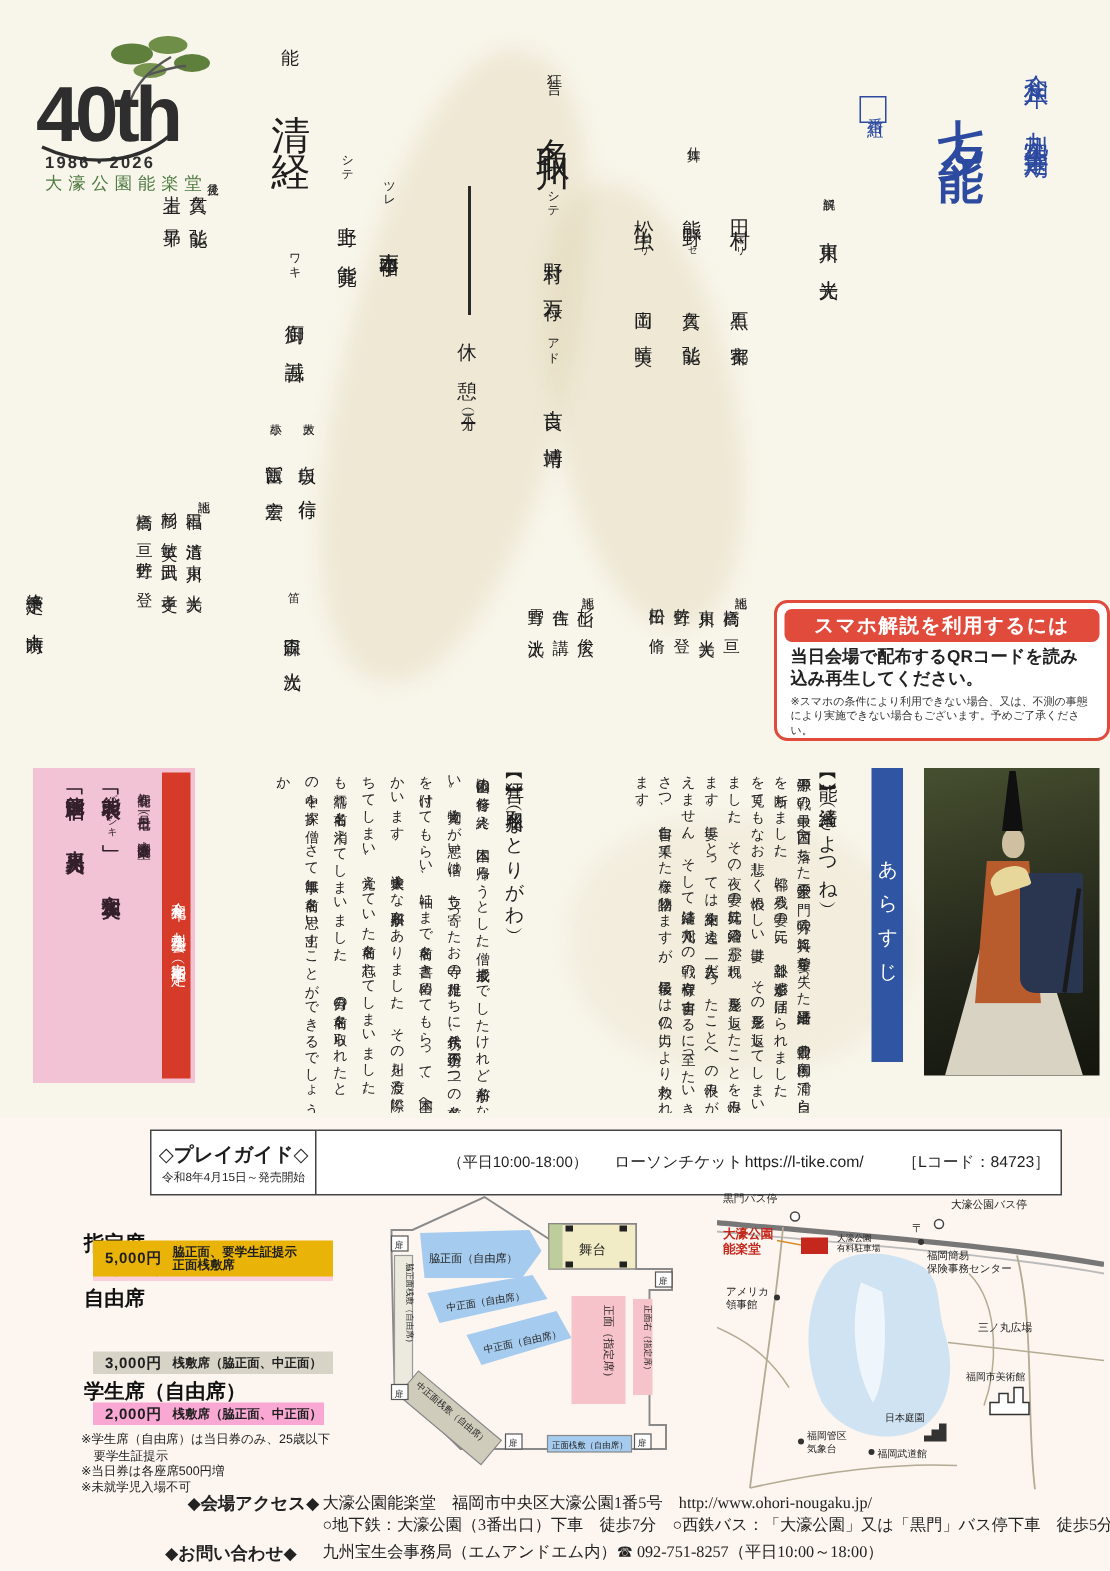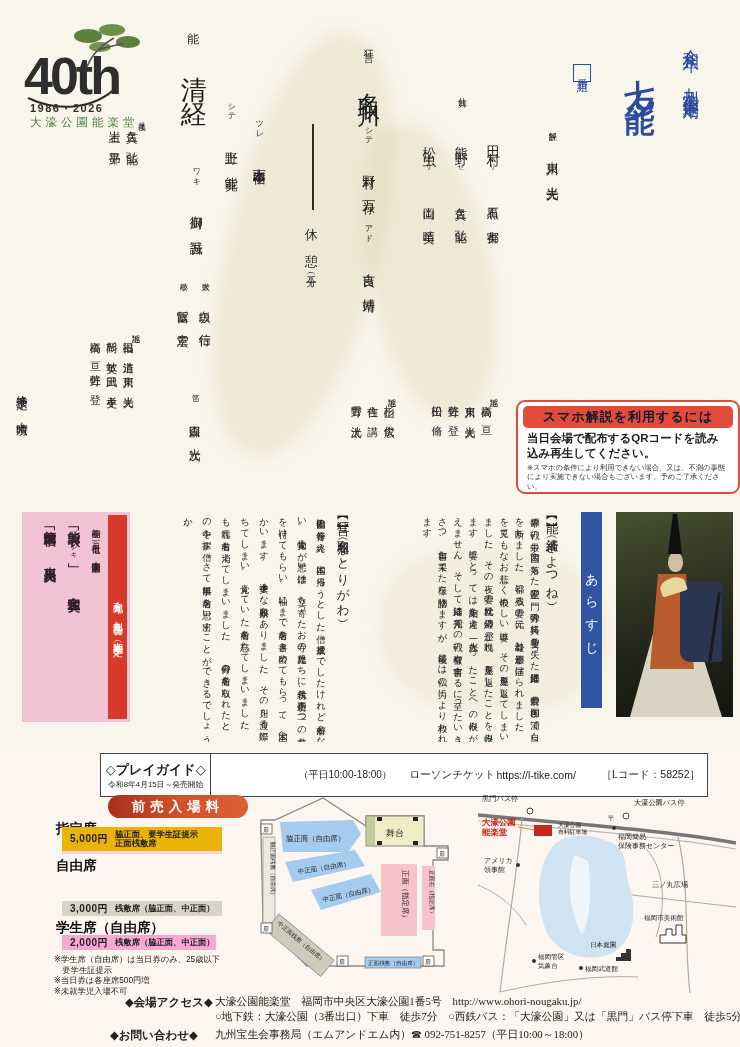--- a/index.html
+++ b/index.html
@@ -17,21 +17,21 @@
   .ngrp{position:absolute;z-index:2;}
   .ngrp .glabel{writing-mode:vertical-rl;text-orientation:upright;font-size:8px;margin:0 auto 5px;text-align:center;display:block;width:100%;}
   .ngrp .names{display:flex;flex-direction:row-reverse;justify-content:center;gap:5px;}
   .ngrp .names>div{writing-mode:vertical-rl;text-orientation:upright;font-size:11px;line-height:1.05;word-spacing:5px;letter-spacing:1px;}
   .jcol span.n2{margin-inline-start:12px;}
   .piece{font-size:13.5px;letter-spacing:7px;}
   .part{font-size:6.5px;letter-spacing:0;margin-inline-start:3px;}
   .big-title{font-size:23px;letter-spacing:6px;}
   
   .qrbox{position:absolute;left:516px;top:400px;width:220px;height:90px;background:#fff;border:2px solid #e14b3c;border-radius:9px;z-index:3;font-family:"Liberation Sans","DejaVu Sans",sans-serif;}
-  .qrhead{margin:4px 5px 3px;background:#e14b3c;border-radius:5px;color:#0f172a;font-weight:bold;font-size:13px;text-align:center;padding:2px 0;letter-spacing:1px;}
+  .qrhead{margin:4px 5px 3px;background:#e14b3c;border-radius:5px;color:#ffffff;font-weight:bold;font-size:13px;text-align:center;padding:2px 0;letter-spacing:1px;}
   .qrbody{margin:1px 9px 2px;font-size:11.5px;font-weight:bold;line-height:15px;color:#222;}
   .qrnote{margin:0 9px;font-size:7.3px;line-height:9.3px;color:#333;}
   
   .syn-body{position:absolute;writing-mode:vertical-rl;text-orientation:upright;font-size:9.3px;letter-spacing:.6px;color:#222;overflow:hidden;z-index:2;}
   .arasuji{position:absolute;left:581px;top:512px;width:21px;height:196px;background:#2f55a3;color:#fff;writing-mode:vertical-rl;text-orientation:upright;font-size:13px;letter-spacing:8px;display:flex;align-items:center;justify-content:center;z-index:2;}
   .photo{position:absolute;left:616px;top:512px;width:117px;height:205px;background:linear-gradient(165deg,#465030 0%,#353a24 30%,#23261a 60%,#14160e 100%);overflow:hidden;z-index:2;}
   .photo .robe{position:absolute;left:14px;top:112px;width:92px;height:93px;background:#d9d3c3;clip-path:polygon(28% 0,68% 0,100% 100%,0 100%);}
   .photo .kimono{position:absolute;left:34px;top:62px;width:44px;height:95px;background:#b85c2e;clip-path:polygon(18% 0,82% 0,100% 100%,0 100%);}
   .photo .sleeve{position:absolute;left:64px;top:70px;width:42px;height:80px;background:#2a3550;border-radius:8px 2px 2px 10px;}
   .photo .face{position:absolute;left:52px;top:40px;width:15px;height:20px;background:#cfc0a2;border-radius:50% 50% 45% 45%;}
@@ -231,26 +231,25 @@
     <div class="pgleft">
       <div class="t">◇プレイガイド◇</div>
       <div class="s">令和8年4月15日～発売開始</div>
     </div>
     <div class="pgright">
       <div class="pgrow">
         <div class="pg-c1"></div>
         <div class="pg-c2" style="font-size:10px;">（平日10:00-18:00）</div>
         <div class="pg-c3">ローソンチケット</div>
         <div class="pg-c4">https://l-tike.com/</div>
-        <div>［Lコード：58252］</div>
+        <div>［Lコード：84723］</div>
       </div>
     </div>
   </div>
 
-  <div class="price-head">前売入場料</div>
   <div class="pcat" style="left:56px;top:820px;">指定席</div>
   <div class="prow" style="left:62px;top:837px;width:152px;height:17px;background:#fbd0dc;">
     <span class="pr">6,000円</span>
     <span class="pd">正面、正面右椅子席</span>
   </div>
   <div class="pcat" style="left:56px;top:857px;">自由席</div>
   <div class="prow" style="left:62px;top:827px;width:152px;height:24px;background:#eab308;">
     <span class="pr">5,000円</span>
     <span class="pd"><span>脇正面、要学生証提示</span><br><span>正面桟敷席</span></span>
   </div>

